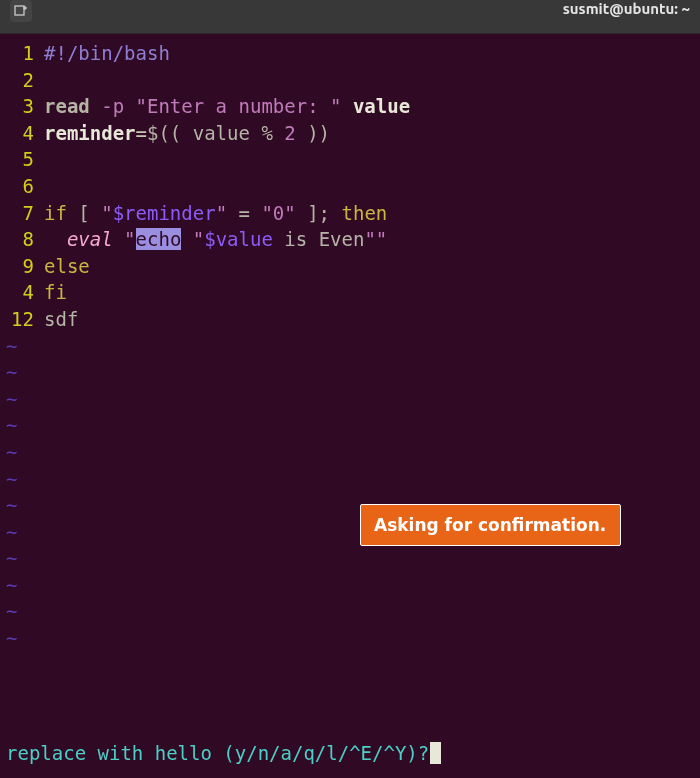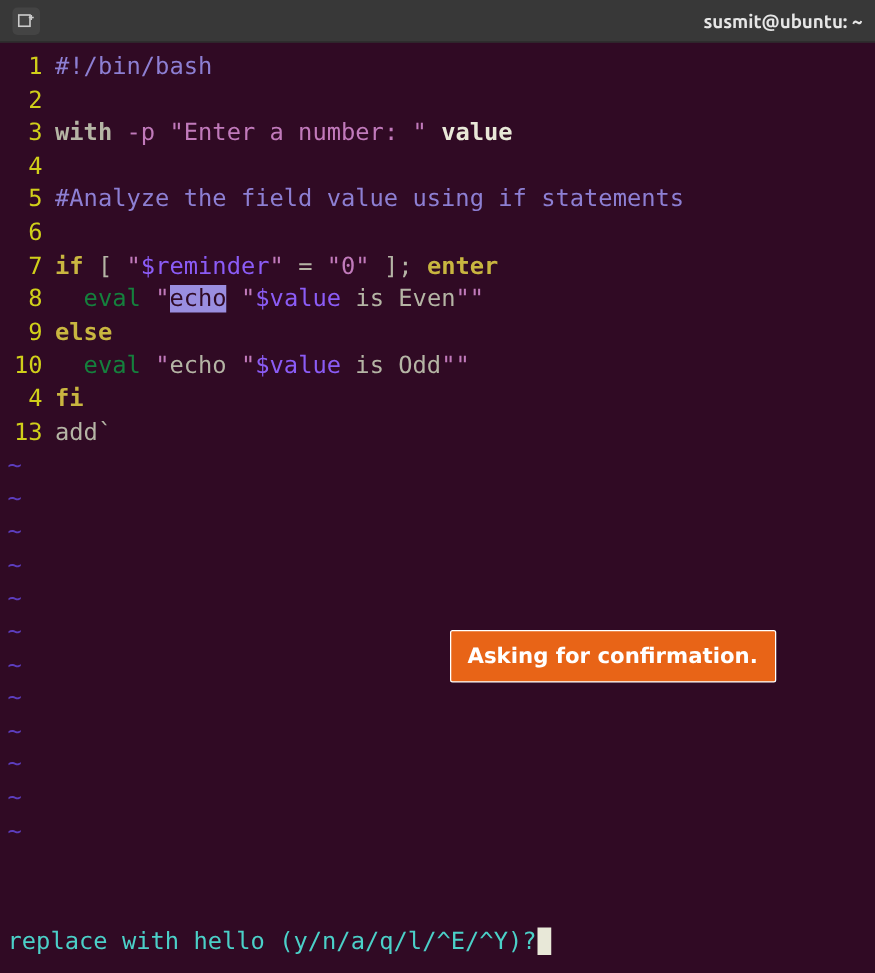--- a/index.html
+++ b/index.html
@@ -12,21 +12,21 @@
       width: 700px;
       height: 778px;
       background: #300a24;
       overflow: hidden;
       position: relative;
     }
     .titlebar {
       height: 34px;
       background: #383838;
       display: flex;
-      align-items: center;
+      align-items: flex-start;
       justify-content: space-between;
       padding: 0 10px;
       border-bottom: 1px solid #2a2a2a;
     }
     .titlebar-icon {
       width: 22px;
       height: 22px;
       background: #444;
       border-radius: 4px;
       display: flex;
@@ -62,23 +62,23 @@
       color: #b5b5a5;
     }
     .comment { color: #8d7fd3; }
     .keyword-read { color: #b5b5a5; font-weight: bold;}
     .flag { color: #c17abb; }
     .string { color: #c17abb; }
     .variable-bold { color: #e8e8d8; font-weight: bold; }
     .assign { color: #c8c8b0; }
     .punct { color: #b5b5a5; }
     .num-cyan { color: #c17abb; }
-    .if-kw { color: #c9b640; font-weight: bold;}
+    .if-kw { color: #c9b640; font-weight: normal;}
     .dollar-var { color: #8b5cf6; }
-    .eval-kw { color: #15803d; }
+    .eval-kw { color: #f9a8d4; font-style: italic; }
     .highlighted {
       background: #9a8ee0;
       color: #300a24;
     }
     .tilde-line {
       color: #5c3dbd;
       font-size: 19px;
       padding-left: 6px;
       line-height: 1.4;
     }
@@ -129,30 +129,29 @@
         <line x1="9" y1="4" x2="13" y2="4" stroke="#ccc" stroke-width="1.3"></line>
         <line x1="11" y1="2" x2="11" y2="6" stroke="#ccc" stroke-width="1.3"></line>
       </svg>
   </div>
   <div class="titlebar-title">susmit@ubuntu: ~</div>
 </div>
 
 <div class="editor" id="editor">
     <div class="line"><span class="lineno">1</span><span class="code"><span class="comment">#!/bin/bash</span></span></div>
     <div class="line"><span class="lineno">2</span></div>
-    <div class="line"><span class="lineno">3</span><span class="code"><span class="keyword-read">with </span><span class="flag">-p</span><span class="code"> </span><span class="string">"Enter a number: "</span><span class="code"> </span><span class="variable-bold">value</span></span></div>
-    <div class="line"><span class="lineno">4</span></div>
-    <div class="line"><span class="lineno">5</span><span class="code"><span class="comment">#Analyze the field value using if statements</span></span></div>
+    <div class="line"><span class="lineno">3</span><span class="code"><span class="keyword-read">read </span><span class="flag">-p</span><span class="code"> </span><span class="string">"Enter a number: "</span><span class="code"> </span><span class="variable-bold">value</span></span></div>
+    <div class="line"><span class="lineno">4</span><span class="code"><span class="variable-bold">reminder</span><span class="assign">=</span><span class="punct">$(( </span><span class="code">value </span><span class="punct">% </span><span class="num-cyan">2</span><span class="punct"> ))</span></span></div>
+    <div class="line"><span class="lineno">5</span></div>
     <div class="line"><span class="lineno">6</span><span class="code"></span></div>
-    <div class="line"><span class="lineno">7</span><span class="code"><span class="if-kw">if</span><span class="code"> [ </span><span class="string">"</span><span class="dollar-var">$reminder</span><span class="string">"</span><span class="code"> = </span><span class="string">"0"</span><span class="code"> ]; </span><span class="if-kw">enter</span></span></div>
+    <div class="line"><span class="lineno">7</span><span class="code"><span class="if-kw">if</span><span class="code"> [ </span><span class="string">"</span><span class="dollar-var">$reminder</span><span class="string">"</span><span class="code"> = </span><span class="string">"0"</span><span class="code"> ]; </span><span class="if-kw">then</span></span></div>
     <div class="line"><span class="lineno">8</span><span class="code"><span class="code">  </span><span class="eval-kw">eval</span><span class="code"> </span><span class="string">"</span><span class="highlighted">echo</span><span class="code"> </span><span class="string">"</span><span class="dollar-var">$value</span><span class="code"> is Even</span><span class="string">""</span></span></div>
     <div class="line"><span class="lineno">9</span><span class="code"><span class="if-kw">else</span></span></div>
-    <div class="line"><span class="lineno">10</span><span class="code"><span class="code">  </span><span class="eval-kw">eval</span><span class="code"> </span><span class="string">"</span><span class="code">echo </span><span class="string">"</span><span class="dollar-var">$value</span><span class="code"> is Odd</span><span class="string">""</span></span></div>
     <div class="line"><span class="lineno">4</span><span class="code"><span class="if-kw">fi</span></span></div>
-    <div class="line"><span class="lineno">13</span><span class="code"><span class="code">add`</span></span></div>
+    <div class="line"><span class="lineno">12</span><span class="code"><span class="code">sdf</span></span></div>
     <div class="tilde-line">~</div>
     <div class="tilde-line">~</div>
     <div class="tilde-line">~</div>
     <div class="tilde-line">~</div>
     <div class="tilde-line">~</div>
     <div class="tilde-line">~</div>
     <div class="tilde-line">~</div>
     <div class="tilde-line">~</div>
     <div class="tilde-line">~</div>
     <div class="tilde-line">~</div>

